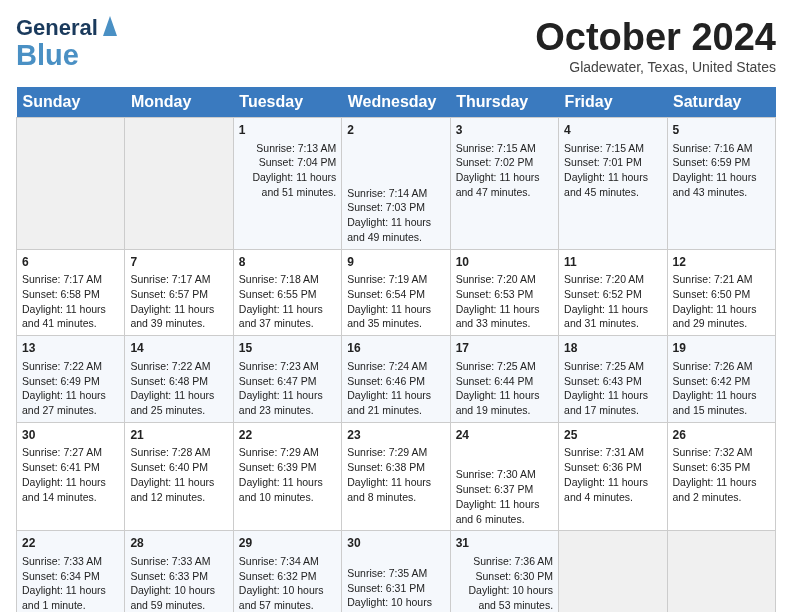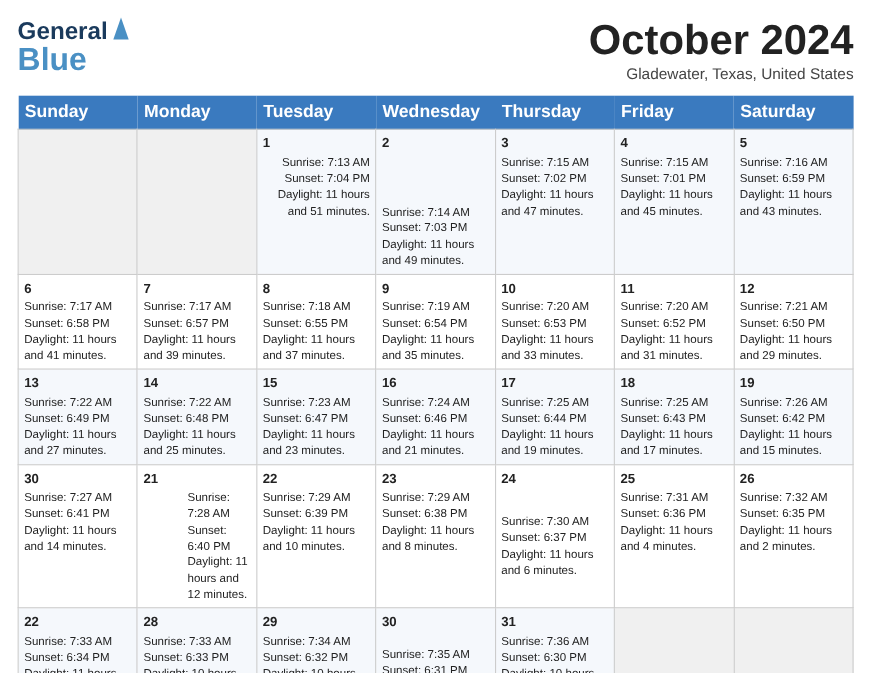--- a/index.html
+++ b/index.html
@@ -236,21 +236,21 @@
       </tr>
       <tr>
         <td>
           <span class="day-number">30</span>
           <div class="cell-content" style="white-space: pre-wrap;">Sunrise: 7:27 AM
 Sunset: 6:41 PM
 Daylight: 11 hours and 14 minutes.</div>
         </td>
         <td>
           <span class="day-number">21</span>
-          <div class="cell-content" style="white-space: pre-wrap; margin-left: 40px;">Sunrise: 7:28 AM
+          <div class="cell-content" style="white-space: pre-wrap;">Sunrise: 7:28 AM
 Sunset: 6:40 PM
 Daylight: 11 hours and 12 minutes.</div>
         </td>
         <td>
           <span class="day-number">22</span>
           <div class="cell-content" style="white-space: pre-wrap;">Sunrise: 7:29 AM
 Sunset: 6:39 PM
 Daylight: 11 hours and 10 minutes.</div>
         </td>
         <td>
@@ -298,21 +298,21 @@
 Daylight: 10 hours and 57 minutes.</div>
         </td>
         <td>
           <span class="day-number">30</span>
           <div class="cell-content" style="white-space: pre-wrap; margin-top: 14px;">Sunrise: 7:35 AM
 Sunset: 6:31 PM
 Daylight: 10 hours and 55 minutes.</div>
         </td>
         <td>
           <span class="day-number">31</span>
-          <div class="cell-content" style="white-space: pre-wrap;">Sunrise: 7:36 AM
+          <div class="cell-content" style="white-space: pre-wrap; text-align: right;">Sunrise: 7:36 AM
 Sunset: 6:30 PM
 Daylight: 10 hours and 53 minutes.</div>
         </td>
         <td class="empty-cell"></td>
         <td class="empty-cell"></td>
       </tr>
     </tbody>
 </table>
 
 </body></html>

